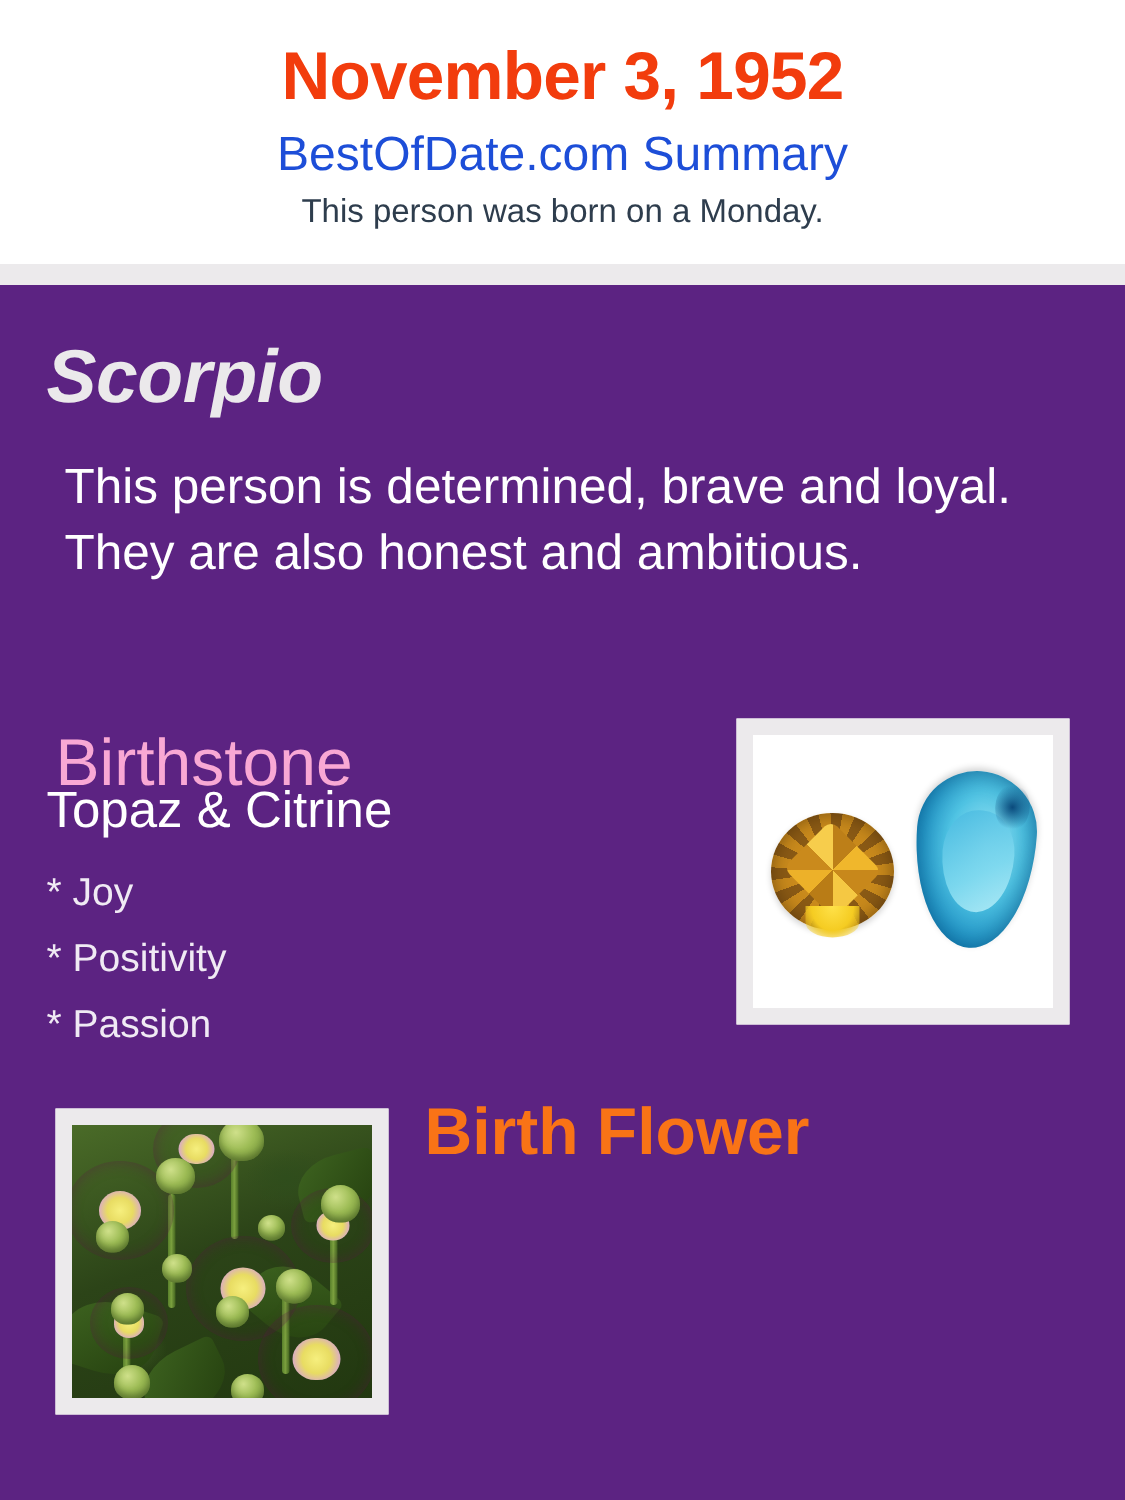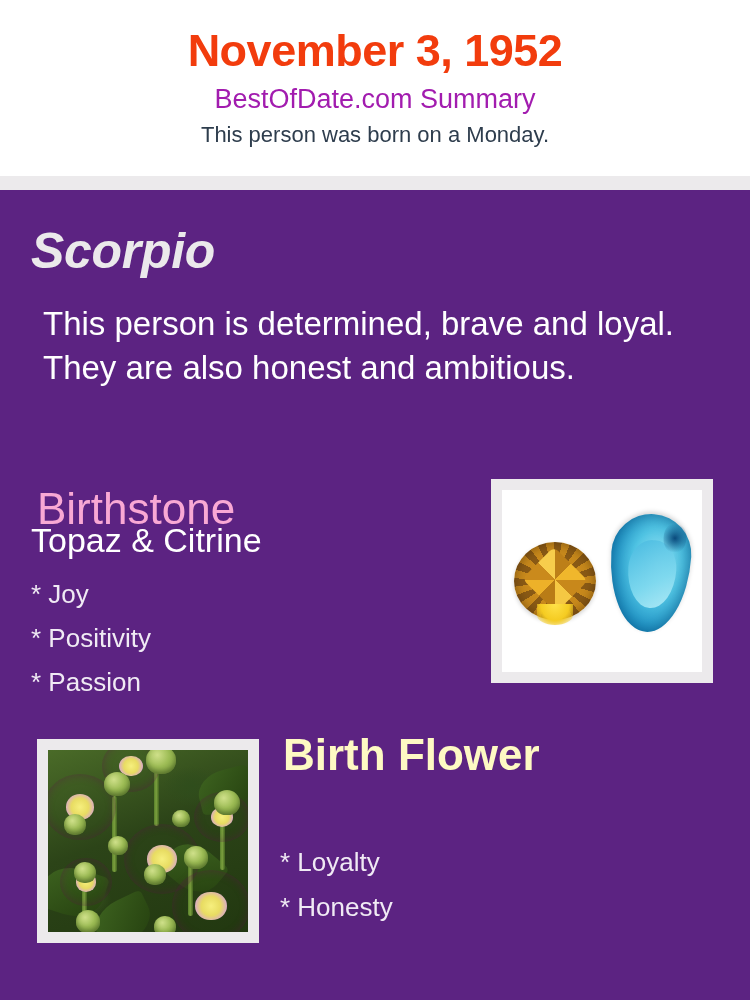--- a/index.html
+++ b/index.html
@@ -36,23 +36,23 @@
     padding-top: 26px;
     font-size: 45px;
     font-weight: bold;
     color: #f23c0d;
     letter-spacing: -0.5px;
     line-height: 1.12;
   }
   .header-subtitle {
     margin: 0;
     padding-top: 8px;
-    font-size: 27px;
-    font-weight: normal;
-    color: #a21caf;
+    font-size: 32px;
+    font-weight: normal;
+    color: #1d4ed8;
     line-height: 1.15;
   }
   .header-note {
     margin: 0;
     padding-top: 7px;
     font-size: 22px;
     font-weight: normal;
     color: #2e3d4d;
     line-height: 1.15;
   }
@@ -135,21 +135,21 @@
   }
 
   
   .flower-heading {
     position: absolute;
     left: 283px;
     top: 543px;
     margin: 0;
     font-size: 44px;
     font-weight: bold;
-    color: #fef9c3;
+    color: #f97316;
     line-height: 1;
   }
   .flower-name {
     position: absolute;
     left: 280px;
     top: 595px;
     margin: 0;
     font-size: 34px;
     font-weight: normal;
     color: #ffffff;
@@ -382,19 +382,15 @@
         <div class="bud" style="left:28px;  top:160px; width:24px; height:23px;"></div>
         <div class="bud" style="left:96px;  top:114px; width:22px; height:21px;"></div>
         <div class="bud" style="left:106px; top:166px; width:22px; height:21px;"></div>
         <div class="bud" style="left:136px; top:96px;  width:24px; height:23px;"></div>
         <div class="bud" style="left:166px; top:40px;  width:26px; height:25px;"></div>
         <div class="bud" style="left:124px; top:60px;  width:18px; height:17px;"></div>
       </div>
     </div>
 
     <h2 class="flower-heading">Birth Flower</h2>
-    <ul class="flower-traits">
-      <li>* Loyalty</li>
-      <li>* Honesty</li>
-    </ul>
 
   </div>
 </div>
 
 </body></html>

